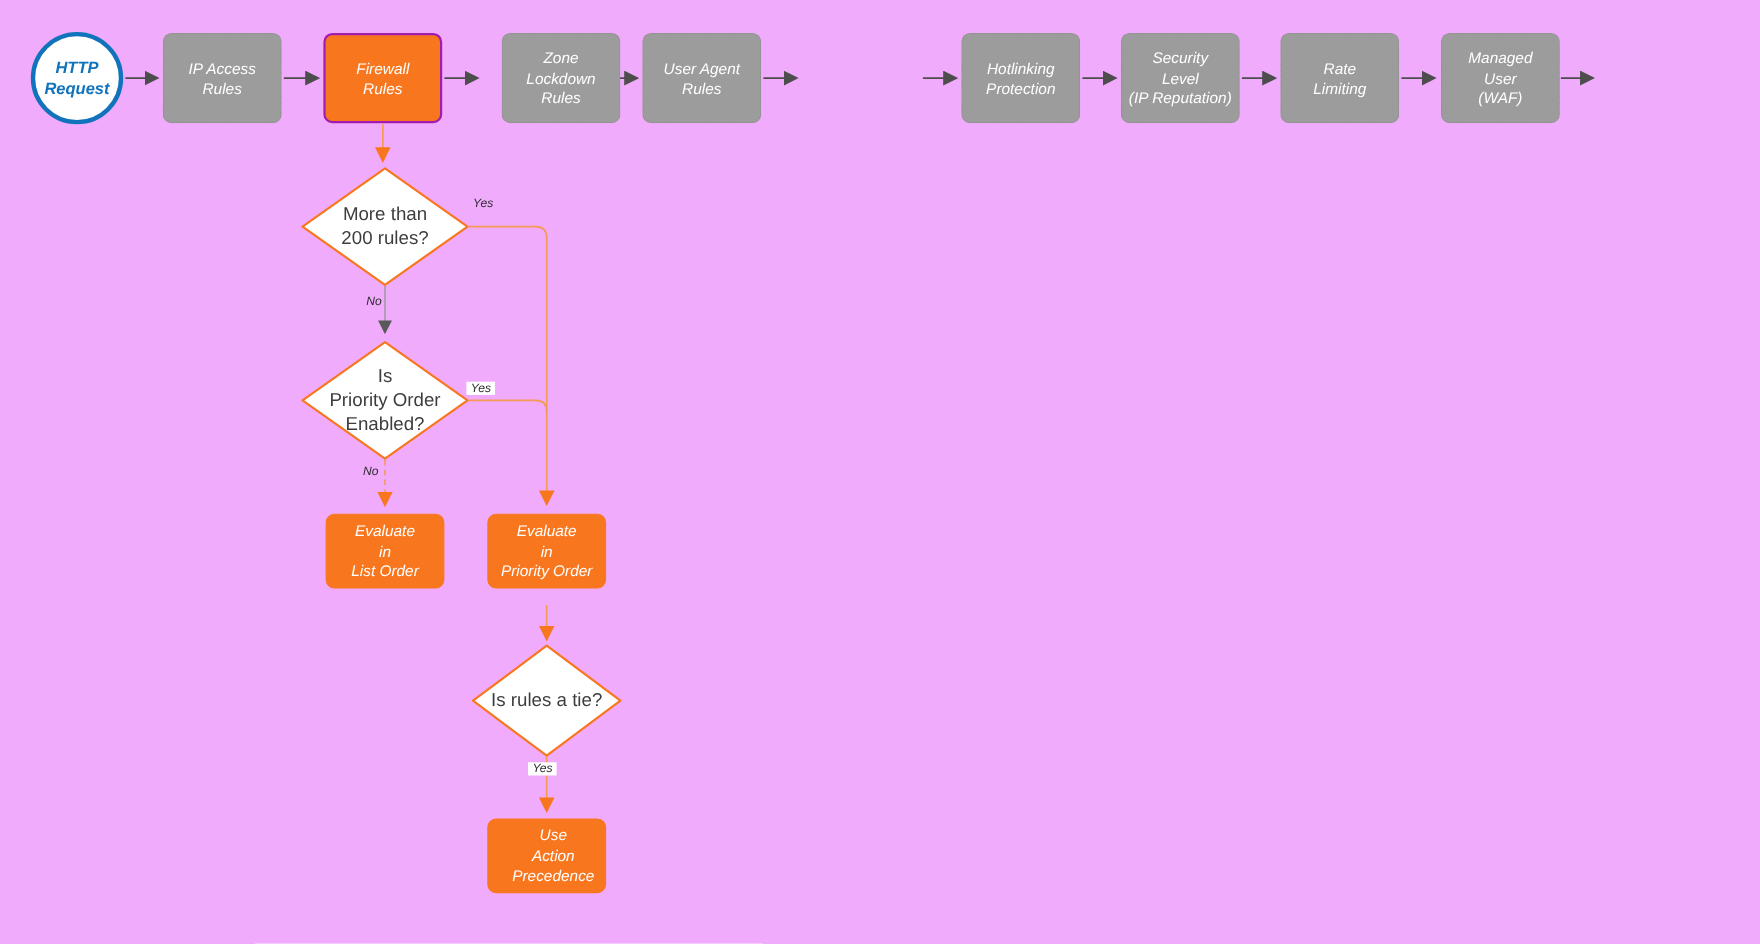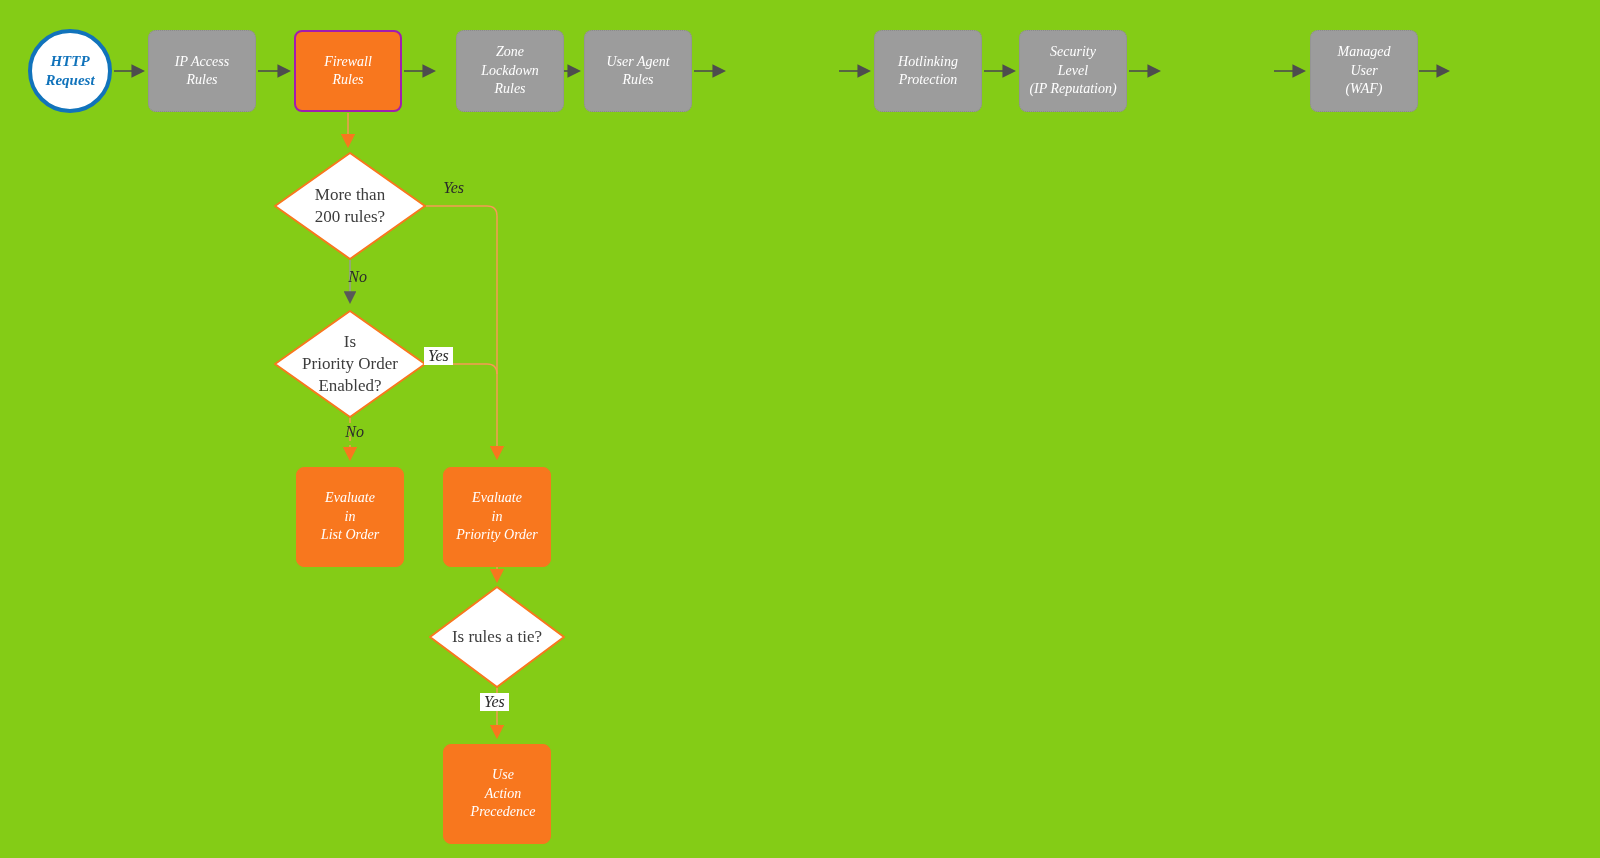--- a/index.html
+++ b/index.html
@@ -1,48 +1,48 @@
 <!DOCTYPE html>
 <html><head>
 <meta charset="utf-8">
 <style>
   html,body{margin:0;padding:0;background:#ffffff;}
   #canvas{
-    position:relative;width:1600px;height:858px;background:#84cc16;overflow:hidden;
-    font-family:Liberation Serif, serif;
+    position:relative;width:1600px;height:858px;background:#f0abfc;overflow:hidden;
+    font-family:Liberation Sans, sans-serif;
   }
   #connector-layer{position:absolute;left:0;top:0;width:1600px;height:858px;}
   .node{
     position:absolute;display:flex;align-items:center;justify-content:center;
     text-align:center;box-sizing:border-box;
   }
   .label{white-space:pre-line;}
   .stage-box{
     width:108px;height:82px;border-radius:8px;
     background:#9c9c9c;border:1px dotted #8b8b8b;
     color:#ffffff;font-style:italic;font-size:14px;line-height:1.32;
   }
   .stage-box.orange{background:#f8771e;border:2px solid #a21caf;}
   .process-box{
-    width:108px;height:100px;border-radius:8px;
+    width:108px;height:68px;border-radius:8px;
     background:#f8771e;border:1px solid #f8771e;
     color:#ffffff;font-style:italic;font-size:14px;line-height:1.35;
   }
   .terminal-circle{
     width:84px;height:84px;border-radius:50%;
     font-weight:bold;font-style:italic;font-size:15px;line-height:1.3;
   }
   .terminal-circle.start{background:#ffffff;border:4px solid #1173bb;color:#1173bb;}
   .terminal-circle.end{background:#1173bb;border:4px solid #1173bb;color:#ffffff;}
   .diamond-label{
     color:#3d3d3d;font-size:17px;line-height:1.28;background:transparent;
   }
   .edge-label{
-    position:absolute;color:#2b2b2b;font-style:italic;font-size:16px;
-    text-align:right;
+    position:absolute;color:#2b2b2b;font-style:italic;font-size:11px;
+    text-align:left;
   }
   .edge-label.on-line{background:#ffffff;padding:0 4px;}
 </style>
 </head>
 <body>
 
 <div id="canvas">
 
   <svg id="connector-layer" viewBox="0 0 1600 858" xmlns="http://www.w3.org/2000/svg">
     <defs>
@@ -107,20 +107,24 @@
   </div>
   <div class="node stage-box" style="left:1019px;top:30px;">
     <span class="label">Security
 Level
 (IP Reputation)</span>
   </div>
   <div class="node stage-box" style="left:874px;top:30px;">
     <span class="label">Hotlinking
 Protection</span>
   </div>
+  <div class="node stage-box" style="left:1164px;top:30px;">
+    <span class="label">Rate
+Limiting</span>
+  </div>
   <div class="node stage-box" style="left:1310px;top:30px;">
     <span class="label">Managed
 User
 (WAF)</span>
   </div>
 
 
   <div class="node diamond-label" style="left:283px;top:180px;width:134px;height:52px;">
     <span class="label">More than
 200 rules?</span>

